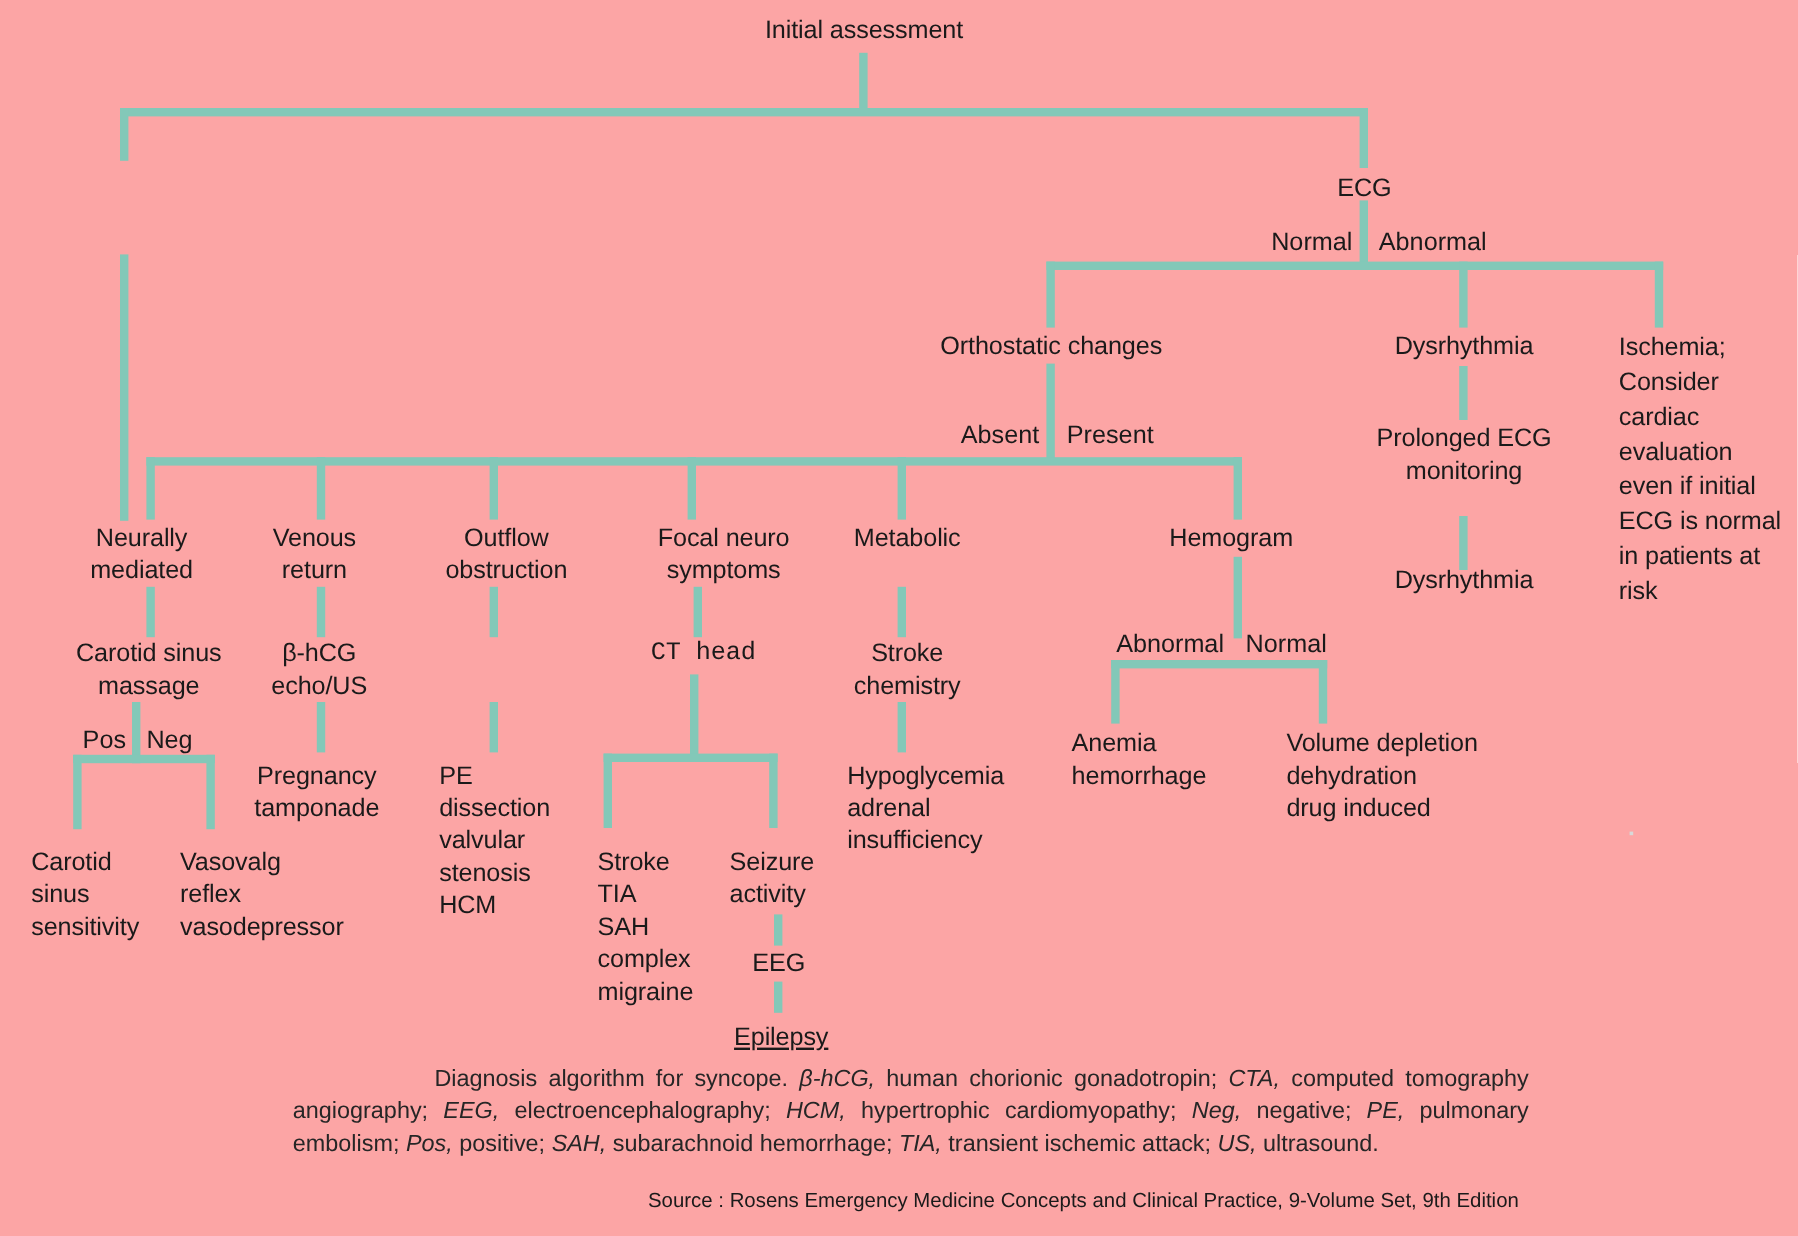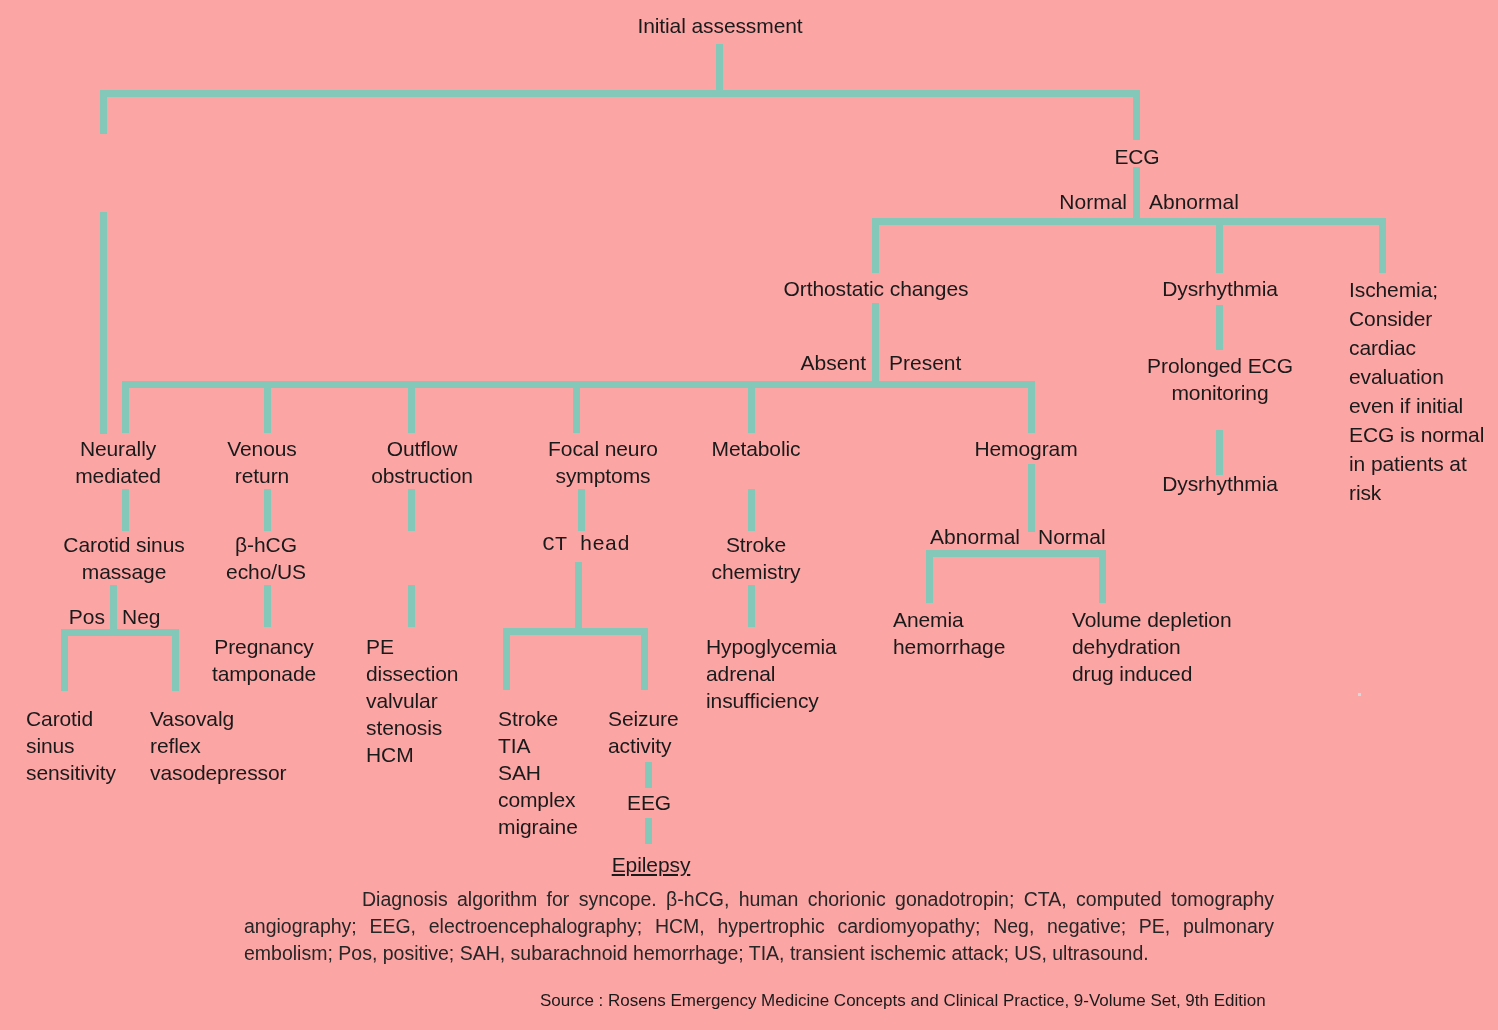--- a/index.html
+++ b/index.html
@@ -57,21 +57,21 @@
     position: absolute;
     left: 244px;
     top: 886px;
     width: 1030px;
     font-family: "Liberation Sans", sans-serif;
     font-size: 19.5px;
     line-height: 27px;
     color: #262626;
     text-align: justify;
   }
-  #caption .ital { }
+  #caption .ital { font-style: italic; }
   #source {
     position: absolute;
     left: 540px;
     top: 990px;
     font-family: "Liberation Sans", sans-serif;
     font-size: 17px;
     line-height: 22px;
     color: #1a1a1a;
     white-space: nowrap;
   }

